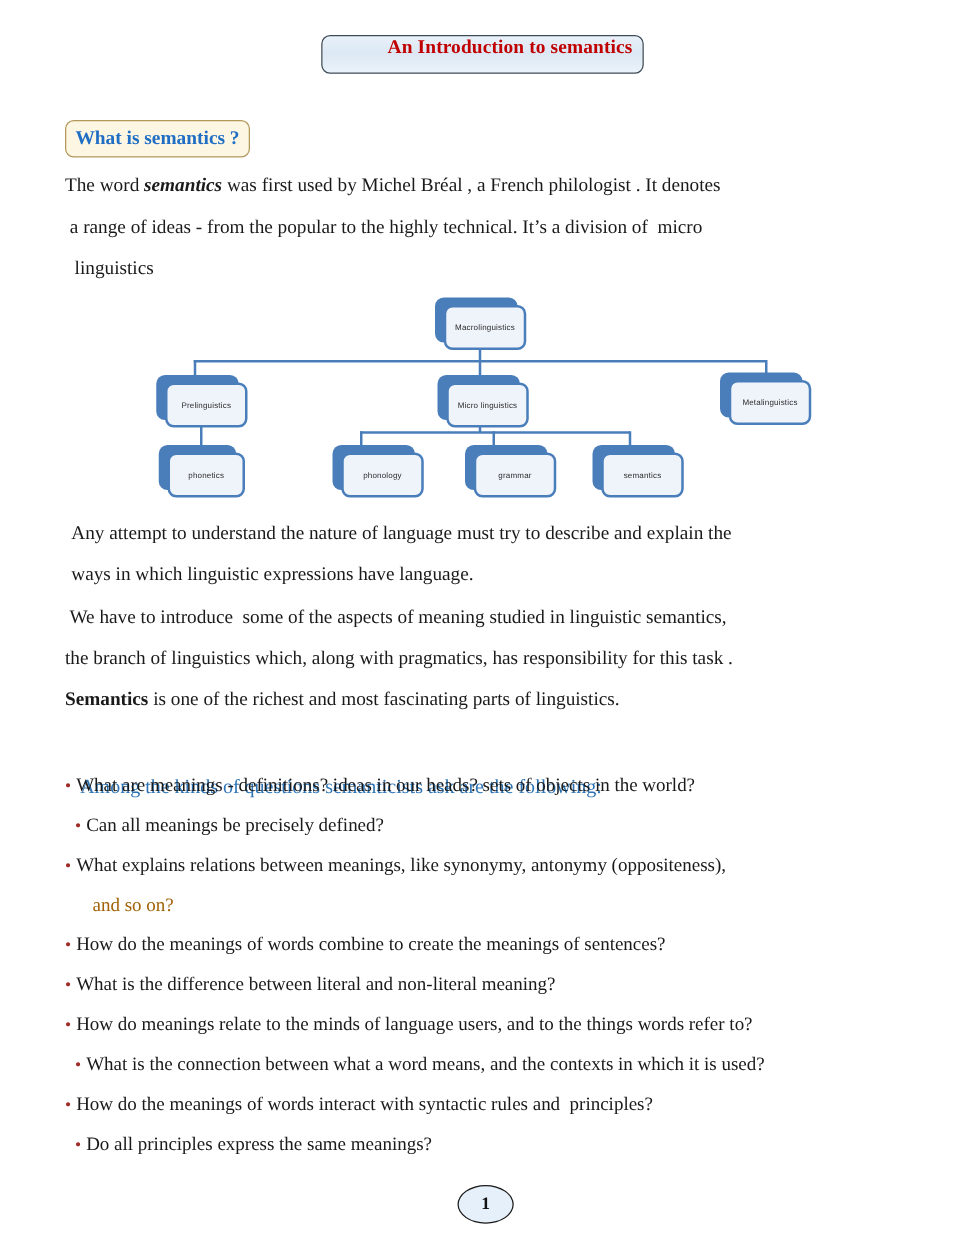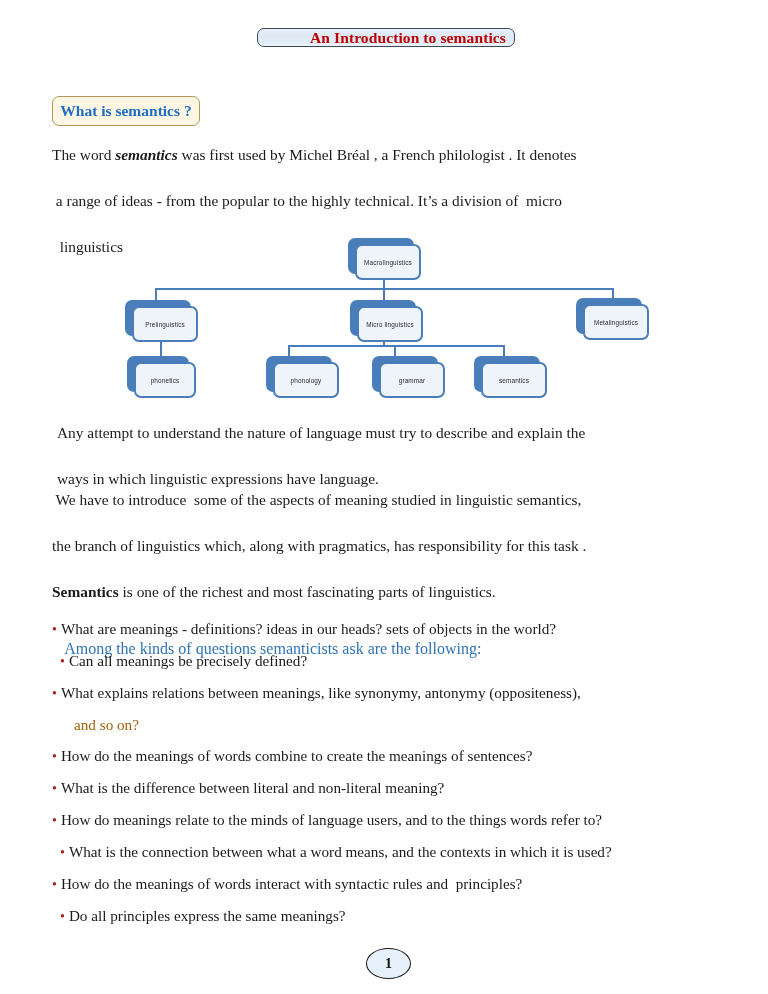--- a/index.html
+++ b/index.html
@@ -15,21 +15,21 @@
     color: #000000;
     overflow: hidden;
   }
 
   
   .title-banner {
     position: absolute;
     left: 257px;
     top: 28px;
     width: 258px;
-    height: 19px;
+    height: 31px;
     box-sizing: border-box;
     border: 1px solid #3c4a56;
     border-radius: 7px;
     background: linear-gradient(180deg, #e9f1f9 0%, #dce8f4 45%, #eaf2fa 100%);
     display: flex;
     justify-content: center;
     font-weight: bold;
     font-size: 15.5px;
     color: #c00000;
     letter-spacing: .1px;
@@ -52,21 +52,21 @@
     justify-content: center;
     font-weight: bold;
     font-size: 15.5px;
     color: #1f6ec4;
   }
 
   
   .para {
     position: absolute;
     font-size: 15.4px;
-    line-height: 46px;
+    line-height: 33px;
     color: #1a1a1a;
     white-space: pre;
   }
   .para .bi { font-weight: bold; font-style: italic; }
   .para .b  { font-weight: bold; font-style: normal; }
 
   #p-intro   { left: 52px;  top: 132px; }
   #p-body1   { left: 57px;  top: 410px; }
   #p-body2   { left: 52px;  top: 477px; }
   #p-heading-q {

